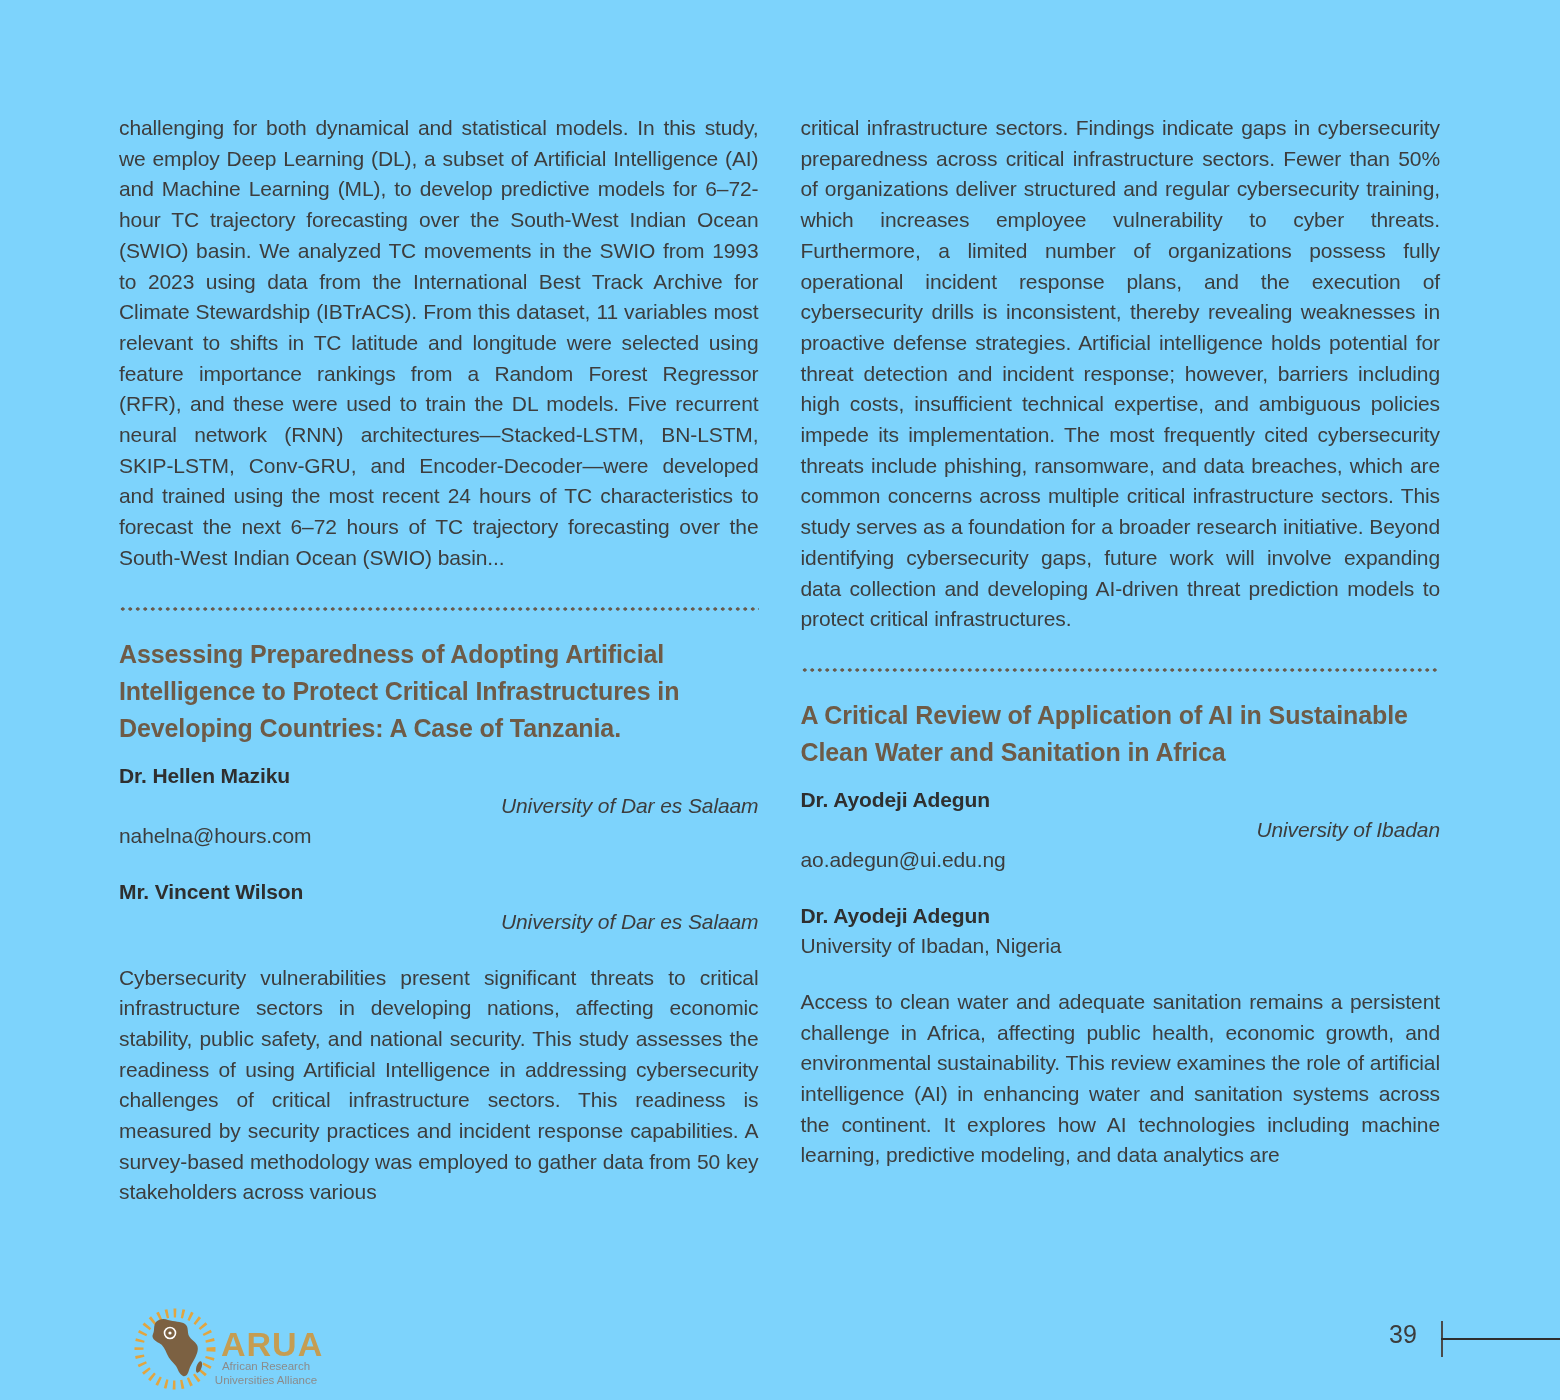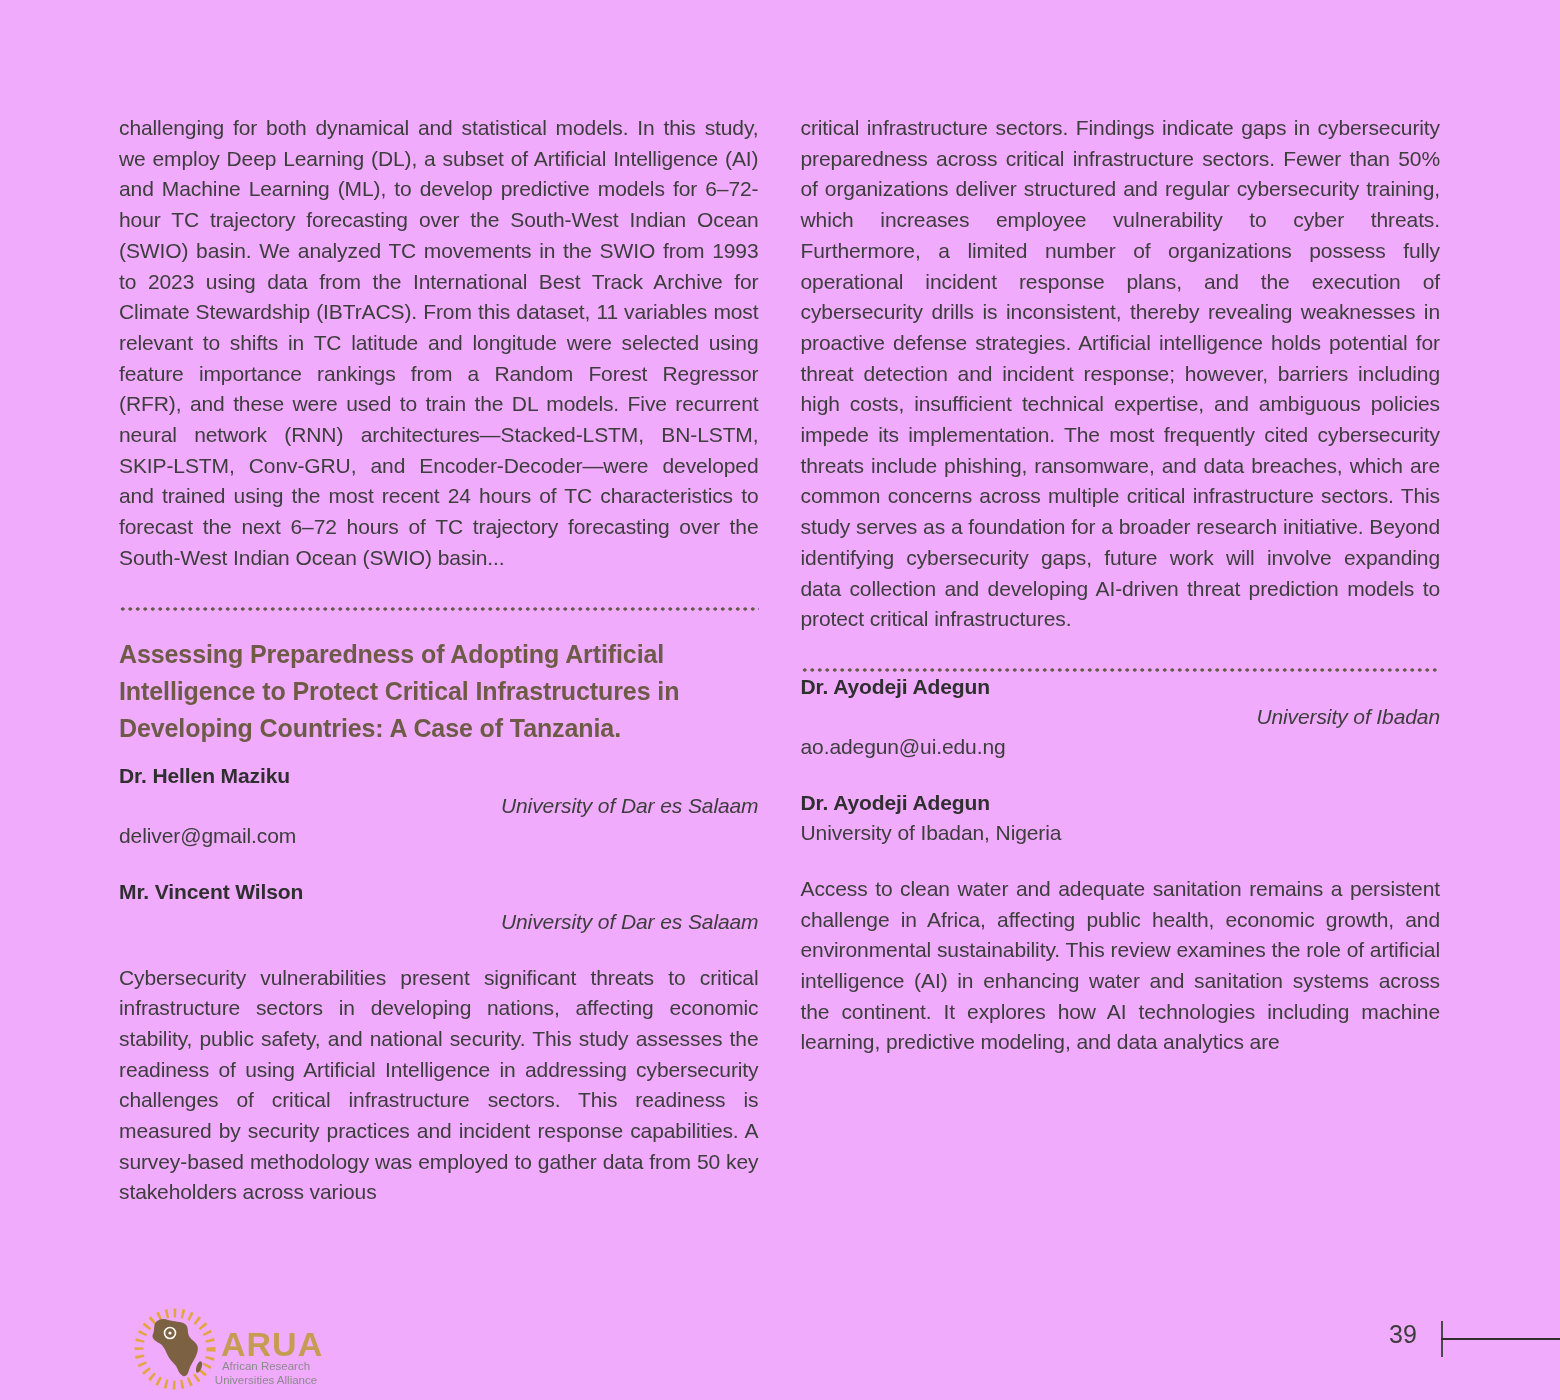--- a/index.html
+++ b/index.html
@@ -1,19 +1,19 @@
 <!DOCTYPE html>
 <html><head>
 <meta charset="utf-8">
 <style>
   html,body{margin:0;padding:0;background:#ffffff;}
   .page{
     position:relative;
     width:1560px;height:1400px;
-    background:#f0abfc;
+    background:#7dd3fc;
     font-family:"Liberation Sans",sans-serif;
     overflow:hidden;
   }
   .columns{
     display:flex;
     gap:42px;
     padding:113px 120px 0 119px;
     box-sizing:border-box;
   }
   .column{width:640px;}
@@ -85,36 +85,37 @@
     <div class="column">
       <p class="body-text">challenging for both dynamical and statistical models. In this study, we employ Deep Learning (DL), a subset of Artificial Intelligence (AI) and Machine Learning (ML), to develop predictive models for 6–72-hour TC trajectory forecasting over the South-West Indian Ocean (SWIO) basin. We analyzed TC movements in the SWIO from 1993 to 2023 using data from the International Best Track Archive for Climate Stewardship (IBTrACS). From this dataset, 11 variables most relevant to shifts in TC latitude and longitude were selected using feature importance rankings from a Random Forest Regressor (RFR), and these were used to train the DL models. Five recurrent neural network (RNN) architectures—Stacked-LSTM, BN-LSTM, SKIP-LSTM, Conv-GRU, and Encoder-Decoder—were developed and trained using the most recent 24 hours of TC characteristics to forecast the next 6–72 hours of TC trajectory forecasting over the South-West Indian Ocean (SWIO) basin...</p>
 
       <div class="divider"></div>
 
       <h2 class="abstract-title">Assessing Preparedness of Adopting Artificial Intelligence to Protect Critical Infrastructures in Developing Countries: A Case of Tanzania.</h2>
 
       <div class="author-block">
         <div class="author-name">Dr. Hellen Maziku</div>
         <div class="author-affiliation italic">University of Dar es Salaam</div>
-        <div class="author-email">deliver@gmail.com</div>
+        <div class="author-email">nahelna@hours.com</div>
       </div>
 
       <div class="author-block">
         <div class="author-name">Mr. Vincent Wilson</div>
         <div class="author-affiliation italic">University of Dar es Salaam</div>
       </div>
 
       <p class="body-text abstract-body">Cybersecurity vulnerabilities present significant threats to critical infrastructure sectors in developing nations, affecting economic stability, public safety, and national security. This study assesses the readiness of using Artificial Intelligence in addressing cybersecurity challenges of critical infrastructure sectors. This readiness is measured by security practices and incident response capabilities. A survey-based methodology was employed to gather data from 50 key stakeholders across various</p>
     </div>
 
     <div class="column">
       <p class="body-text">critical infrastructure sectors. Findings indicate gaps in cybersecurity preparedness across critical infrastructure sectors. Fewer than 50% of organizations deliver structured and regular cybersecurity training, which increases employee vulnerability to cyber threats. Furthermore, a limited number of organizations possess fully operational incident response plans, and the execution of cybersecurity drills is inconsistent, thereby revealing weaknesses in proactive defense strategies. Artificial intelligence holds potential for threat detection and incident response; however, barriers including high costs, insufficient technical expertise, and ambiguous policies impede its implementation. The most frequently cited cybersecurity threats include phishing, ransomware, and data breaches, which are common concerns across multiple critical infrastructure sectors. This study serves as a foundation for a broader research initiative. Beyond identifying cybersecurity gaps, future work will involve expanding data collection and developing AI-driven threat prediction models to protect critical infrastructures.</p>
 
       <div class="divider"></div>
 
+      <h2 class="abstract-title">A Critical Review of Application of AI in Sustainable Clean Water and Sanitation in Africa</h2>
 
       <div class="author-block">
         <div class="author-name">Dr. Ayodeji Adegun</div>
         <div class="author-affiliation italic">University of Ibadan</div>
         <div class="author-email">ao.adegun@ui.edu.ng</div>
       </div>
 
       <div class="author-block">
         <div class="author-name">Dr. Ayodeji Adegun</div>
         <div class="author-affiliation">University of Ibadan, Nigeria</div>

